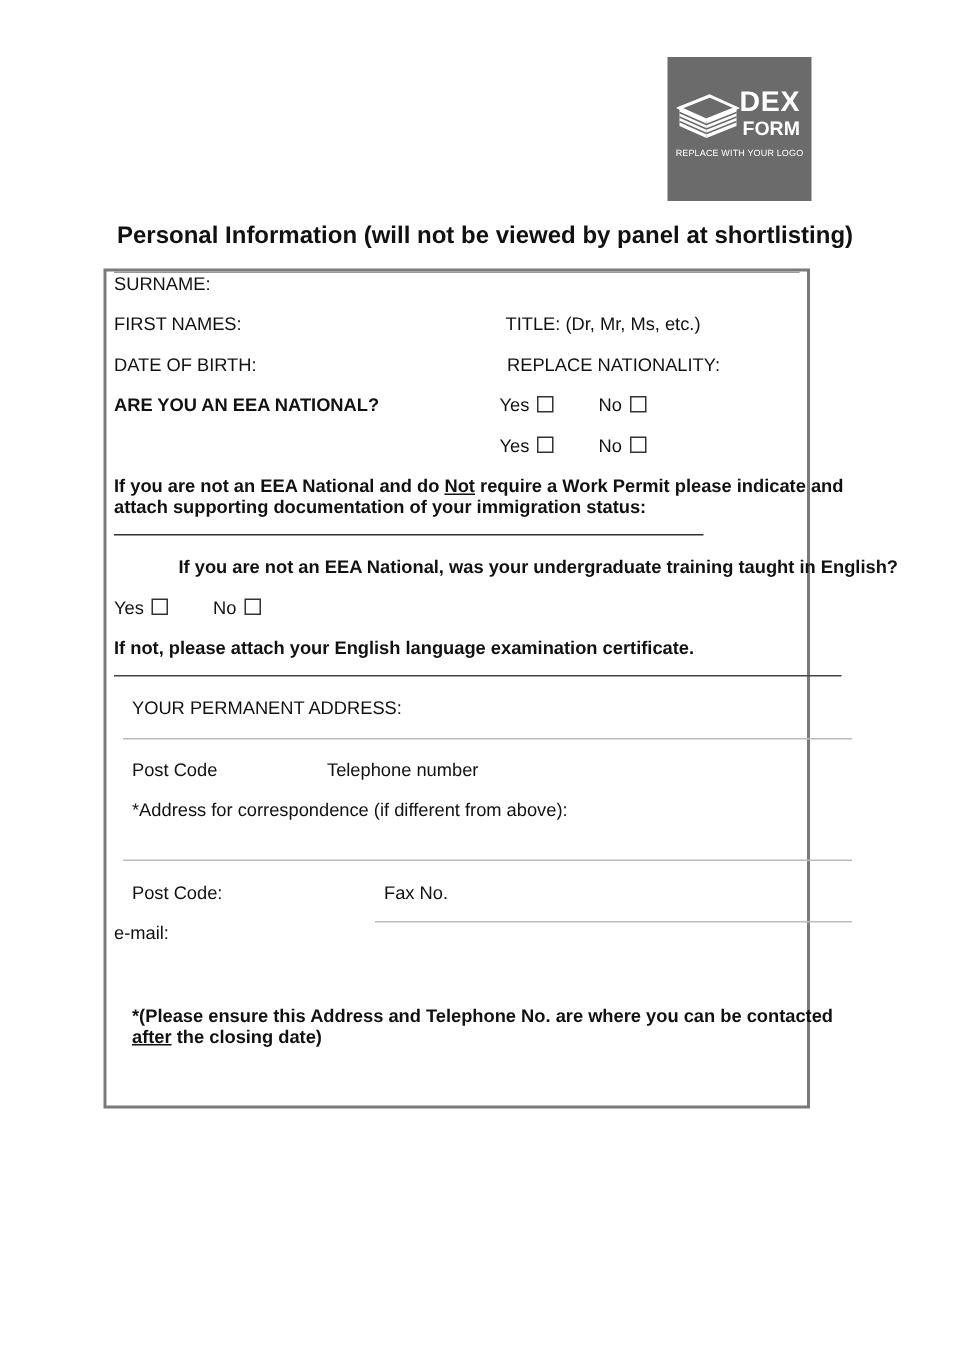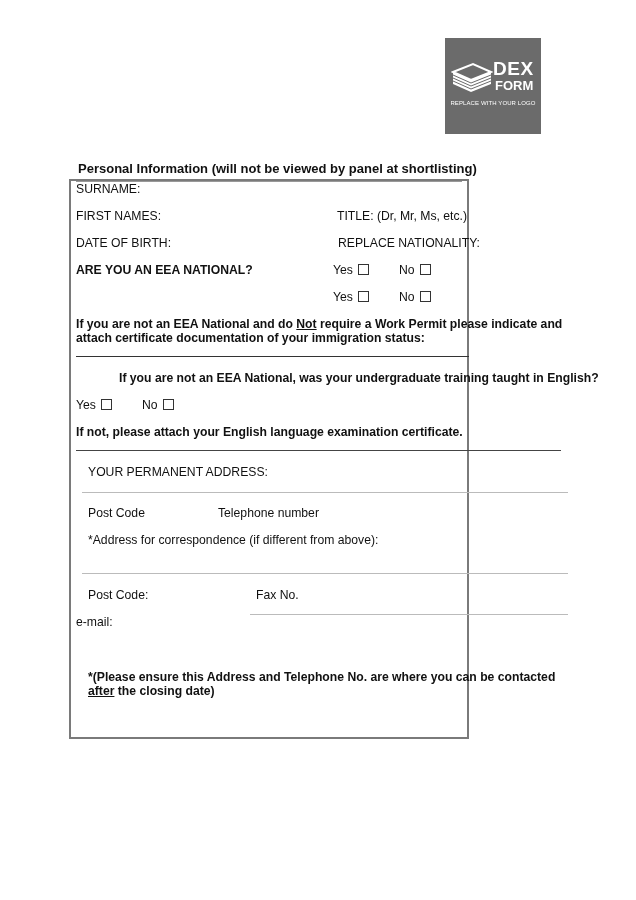--- a/index.html
+++ b/index.html
@@ -8,24 +8,24 @@
 
   .logo {
     position: absolute; left: 445px; top: 38px; width: 96px; height: 96px;
     background: #6b6b6b;
   }
   .logo svg { position: absolute; left: 6px; top: 22px; }
   .logo .dex { position: absolute; left: 48px; top: 21px; color: #fff; font-weight: bold; font-size: 19px; letter-spacing: 0.5px; line-height: 19px; }
   .logo .form { position: absolute; left: 50px; top: 41px; color: #fff; font-weight: bold; font-size: 13px; line-height: 14px; }
   .logo .tag { position: absolute; left: 0; width: 96px; top: 62px; color: #fff; font-size: 6px; text-align: center; letter-spacing: 0.1px; }
 
-  .heading { position: absolute; left: 78px; top: 149px; font-weight: bold; font-size: 13px; margin-top: 12px; }
+  .heading { position: absolute; left: 78px; top: 149px; font-weight: bold; font-size: 16px; }
 
   .box {
-    position: absolute; left: 69px; top: 179px; width: 400px; height: 560px;
+    position: absolute; left: 69px; top: 179px; width: 471px; height: 560px;
     border: 2px solid #7a7a7a;
   }
   .inner-top { position: absolute; left: 5px; right: 5px; top: 0; border-top: 1px solid #999; }
 
   .t { position: absolute; white-space: nowrap; }
   .b { font-weight: bold; }
   .u { text-decoration: underline; }
 
   .cb {
     display: inline-block; width: 11px; height: 11px; border: 1px solid #333;
@@ -79,21 +79,21 @@
   </span>
 
   <span class="yn" style="left:262px; top:109px;">
     <span>Yes</span><span class="cb"></span>
   </span>
   <span class="yn" style="left:328px; top:109px;">
     <span>No</span><span class="cb"></span>
   </span>
 
   <span class="t b" style="left:5px; top:136px;"><span>If you are not an EEA National and do </span><span class="u">Not</span><span> require a Work Permit please indicate and</span></span>
-  <span class="t b" style="left:5px; top:150px;">attach certificate documentation of your immigration status:</span>
+  <span class="t b" style="left:5px; top:150px;">attach supporting documentation of your immigration status:</span>
   <div class="line" style="left:5px; width:393px; top:175px; border-top:1px solid #333;"></div>
 
   <span class="t b" style="left:5px; top:190px;padding-left:43px;">If you are not an EEA National, was your undergraduate training taught in English?</span>
   <span class="yn" style="left:5px; top:217px;">
     <span>Yes</span><span class="cb"></span>
   </span>
   <span class="yn" style="left:71px; top:217px;">
     <span>No</span><span class="cb"></span>
   </span>
 

